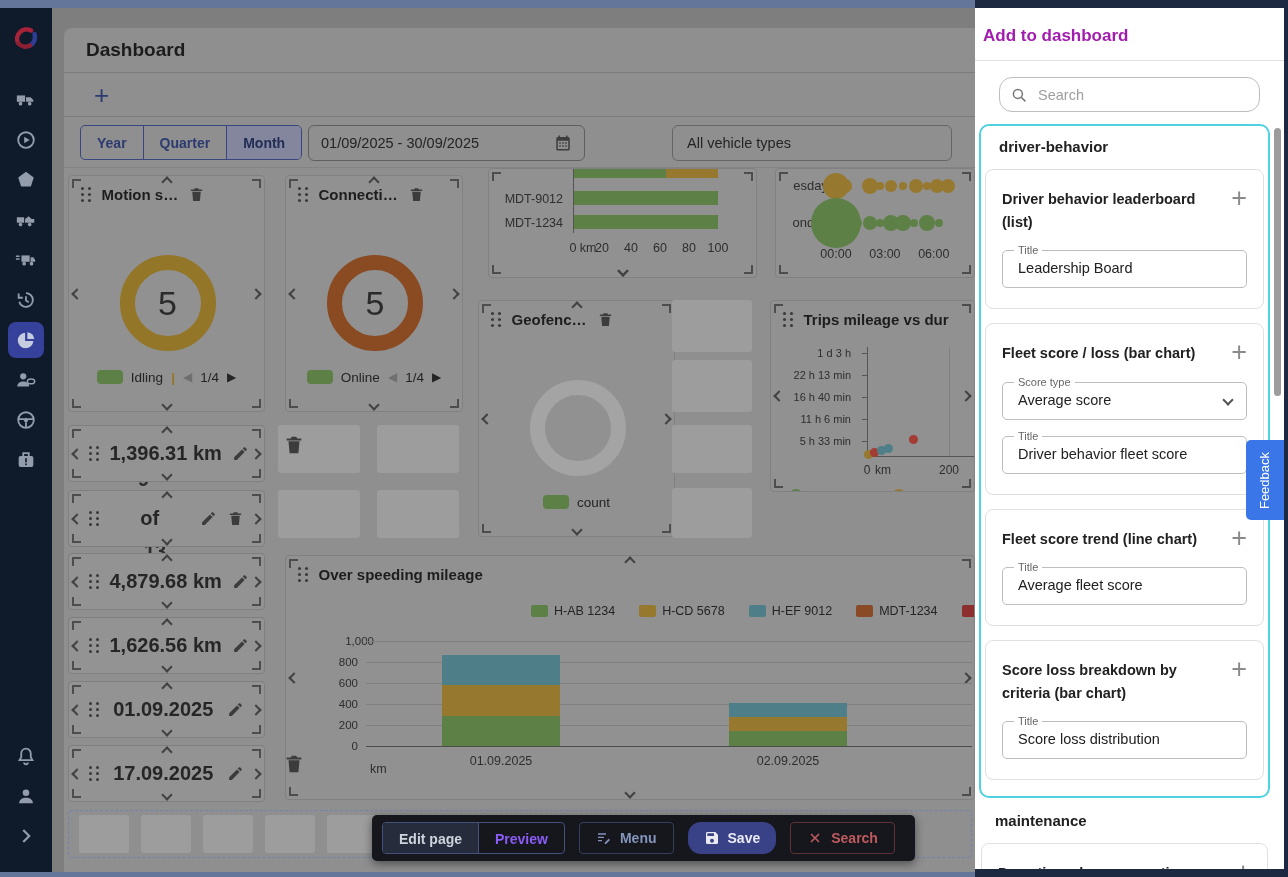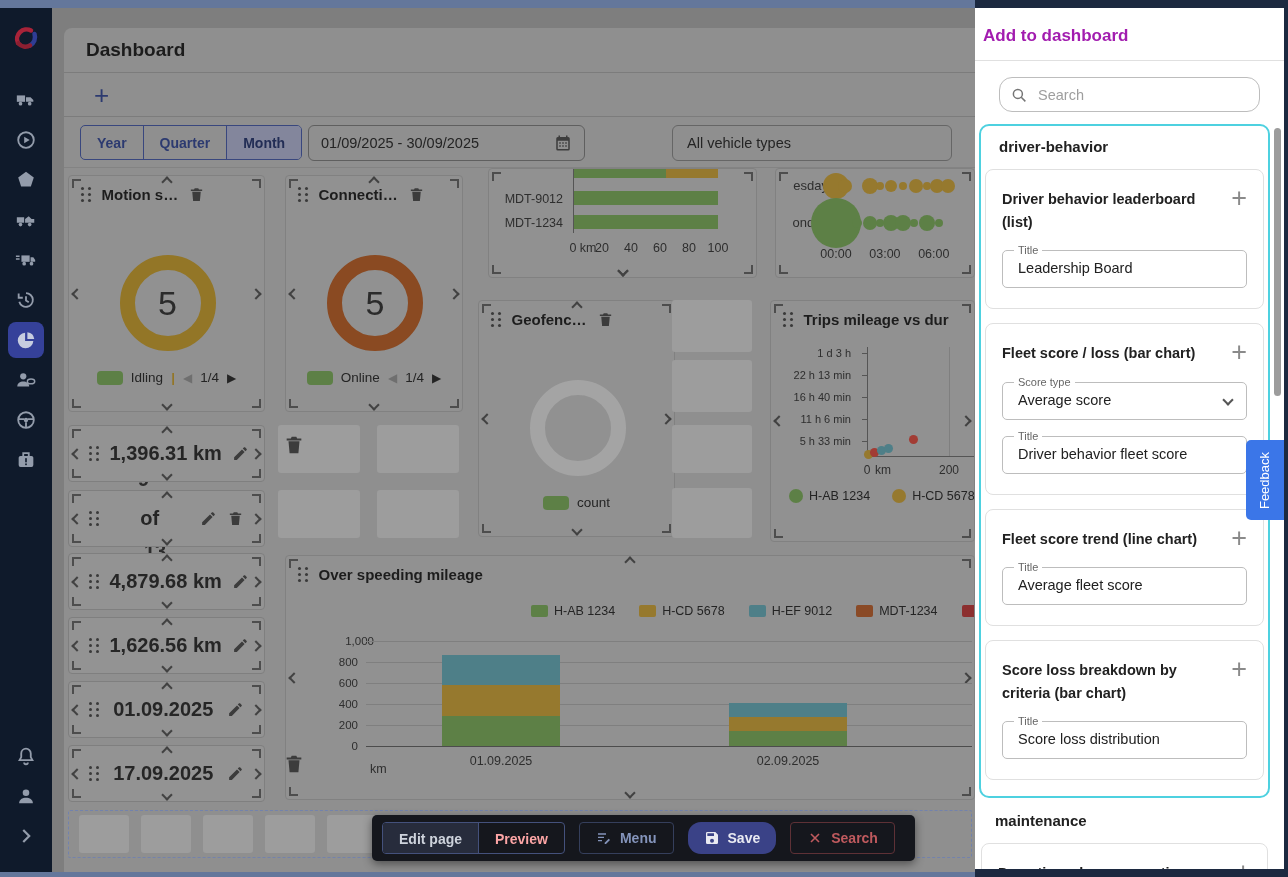--- a/index.html
+++ b/index.html
@@ -64,21 +64,21 @@
   .c-br { right:3px; bottom:3px; border-right-width:2px; border-bottom-width:2px;}
   .chev { position:absolute; width:8px; height:8px; border-left:2px solid #424242; border-top:2px solid #424242;}
   .ch-l { left:4px; top:50%; transform:translateY(-50%) rotate(-45deg);}
   .ch-r { right:4px; top:50%; transform:translateY(-50%) rotate(135deg);}
   .ch-t { top:2px; left:50%; transform:translateX(-50%) rotate(45deg);}
   .ch-b { bottom:2px; left:50%; transform:translateX(-50%) rotate(225deg);}
 
   .donut { position:absolute; border-radius:50%; }
   .donut .dval { position:absolute; inset:0; display:flex; align-items:center; justify-content:center;
     font-size:34px; color:#2b2b2b;}
-  .legendrow { position:absolute; left:0; right:0; display:flex; align-items:flex-end; justify-content:center;
+  .legendrow { position:absolute; left:0; right:0; display:flex; align-items:flex-start; justify-content:center;
     gap:8px; font-size:13.5px; color:#242424;}
   .swatch { width:26px; height:14px; border-radius:4px; }
   .pag-prev { color:#6f6f6f; font-size:12px;} .pag-next { color:#242424; font-size:12px; cursor:pointer;}
   .tile { position:absolute; background:#9d9d9d; border-radius:3px;}
   .lonetrash { position:absolute; color:#3c3c3c; z-index:5;}
   .lonetrash svg { width:22px; height:22px;}
 
   .kpi { position:absolute; background:#939393; border:1px solid #7f7f7f; border-radius:4px; z-index:2;}
   .kpi-inner { position:absolute; inset:0; display:flex; align-items:center; padding:0 20px; gap:10px;}
   .kpi-val { flex:1; text-align:center; font-size:20px; font-weight:bold; color:#262626; white-space:nowrap;}
@@ -99,21 +99,21 @@
 
   
   #toolbar { position:absolute; left:320px; top:807px; width:543px; height:46px; background:#15171d;
     border-radius:5px; display:flex; align-items:center; padding:0 10px; gap:14px; z-index:60;
     box-shadow:0 3px 10px rgba(0,0,0,.45);}
   .tb-group { display:flex; height:32px; border:1px solid #44517c; border-radius:4px; overflow:hidden;}
   .tb-btn { height:32px; display:flex; align-items:center; gap:8px; padding:0 16px; font-size:14px;
     font-weight:bold; border-radius:4px; cursor:pointer; white-space:nowrap;}
   .tb-group .tb-btn { border-radius:0;}
   .tb-edit { background:#272c3c; color:#ced3dc;}
-  .tb-preview { color:#fca5a5; border-left:1px solid #44517c;}
+  .tb-preview { color:#8b5cf6; border-left:1px solid #44517c;}
   .tb-menu { border:1px solid #353f5c; color:#8494bb;}
   .tb-save { background:#3a4287; color:#e9eaf2;border-radius:13px;}
   .tb-close { border:1px solid #5e3136; color:#bf5a5e;}
   .tb-btn svg { width:16px; height:16px;}
 
   
   #panel { position:absolute; left:975px; top:8px; width:309px; height:861px; background:#ffffff; z-index:100; overflow:hidden;}
   #panel h2 { font-size:17px; color:#a21caf; margin:18px 24px 14px 8px;}
   .pdivider { height:1px; background:#e0e0e0;}
   .searchbox { margin:16px 24px 12px 24px; height:35px; border:1px solid #bdbdbd; border-radius:13px;
@@ -427,21 +427,21 @@
             <div class="bubble" style="left: 100.01px; top: 50px; width: 8px; height: 8px; background: rgb(93, 128, 70);"></div>
             <div class="bubble" style="left: 107.42px; top: 46px; width: 16px; height: 16px; background: rgb(93, 128, 70);"></div>
             <div class="bubble" style="left: 118.83px; top: 46px; width: 16px; height: 16px; background: rgb(93, 128, 70);"></div>
             <div class="bubble" style="left: 134.24px; top: 50px; width: 8px; height: 8px; background: rgb(93, 128, 70);"></div>
             <div class="bubble" style="left: 143.28px; top: 46px; width: 16px; height: 16px; background: rgb(93, 128, 70);"></div>
             <div class="bubble" style="left: 158.69px; top: 50px; width: 8px; height: 8px; background: rgb(93, 128, 70);"></div>
             <div class="axis-label" style="left: 60px; top: 78px; transform: translateX(-50%); font-size: 12.5px;">00:00</div>
             <div class="axis-label" style="left: 108.9px; top: 78px; transform: translateX(-50%); font-size: 12.5px;">03:00</div>
             <div class="axis-label" style="left: 157.8px; top: 78px; transform: translateX(-50%); font-size: 12.5px;">06:00</div>
           </div>
-          <div class="widget" style="left: 706px; top: 132px; width: 205px; height: 242px;">
+          <div class="widget" style="left: 706px; top: 132px; width: 205px; height: 192px;">
             <span class="corner c-tl"></span>
             <span class="corner c-tr"></span>
             <span class="corner c-bl"></span>
             <span class="corner c-br"></span>
             <span class="chev ch-l"></span>
             <span class="chev ch-r"></span>
             <div class="whead">
               <span class="dots">
                 <i></i>
                 <i></i>

